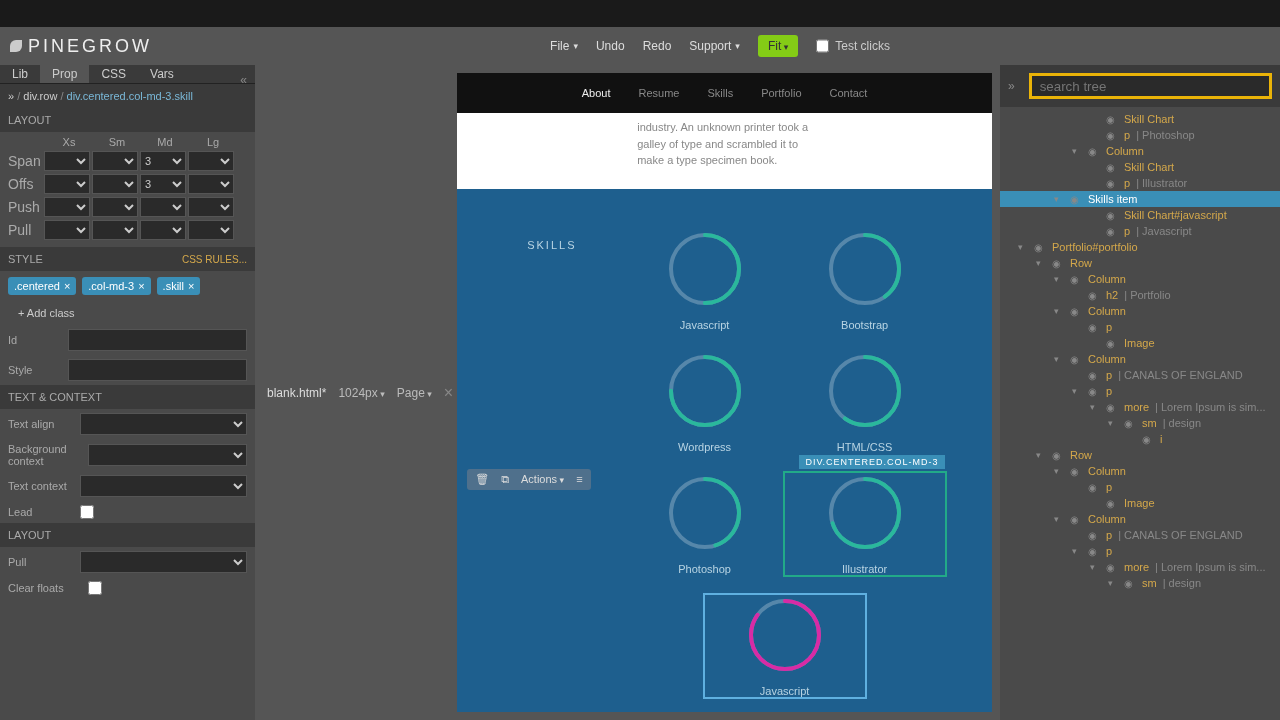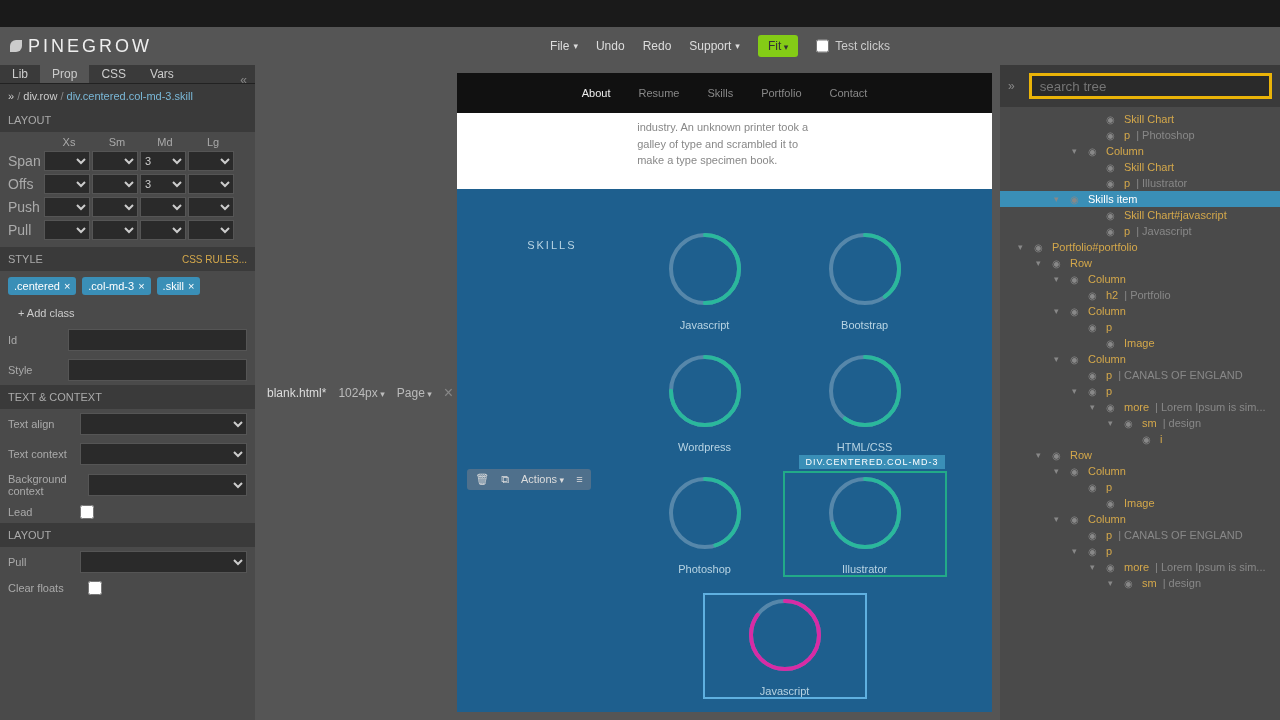--- a/index.html
+++ b/index.html
@@ -193,25 +193,25 @@
     </div>
 
     <div class="section-header">
       <span>TEXT &amp; CONTEXT</span>
     </div>
     <div class="prop-row">
       <span class="plabel">Text align</span>
       <select class="prop-select"></select>
     </div>
     <div class="prop-row">
+      <span class="plabel" style="width:72px">Background context</span>
+      <select class="prop-select"></select>
+    </div>
+    <div class="prop-row">
       <span class="plabel">Text context</span>
-      <select class="prop-select"></select>
-    </div>
-    <div class="prop-row">
-      <span class="plabel" style="width:72px">Background context</span>
       <select class="prop-select"></select>
     </div>
     <div class="prop-row">
       <span class="plabel">Lead</span>
       <input type="checkbox" class="prop-check" style="">
     </div>
 
     <div class="section-header">
       <span>LAYOUT</span>
     </div>

